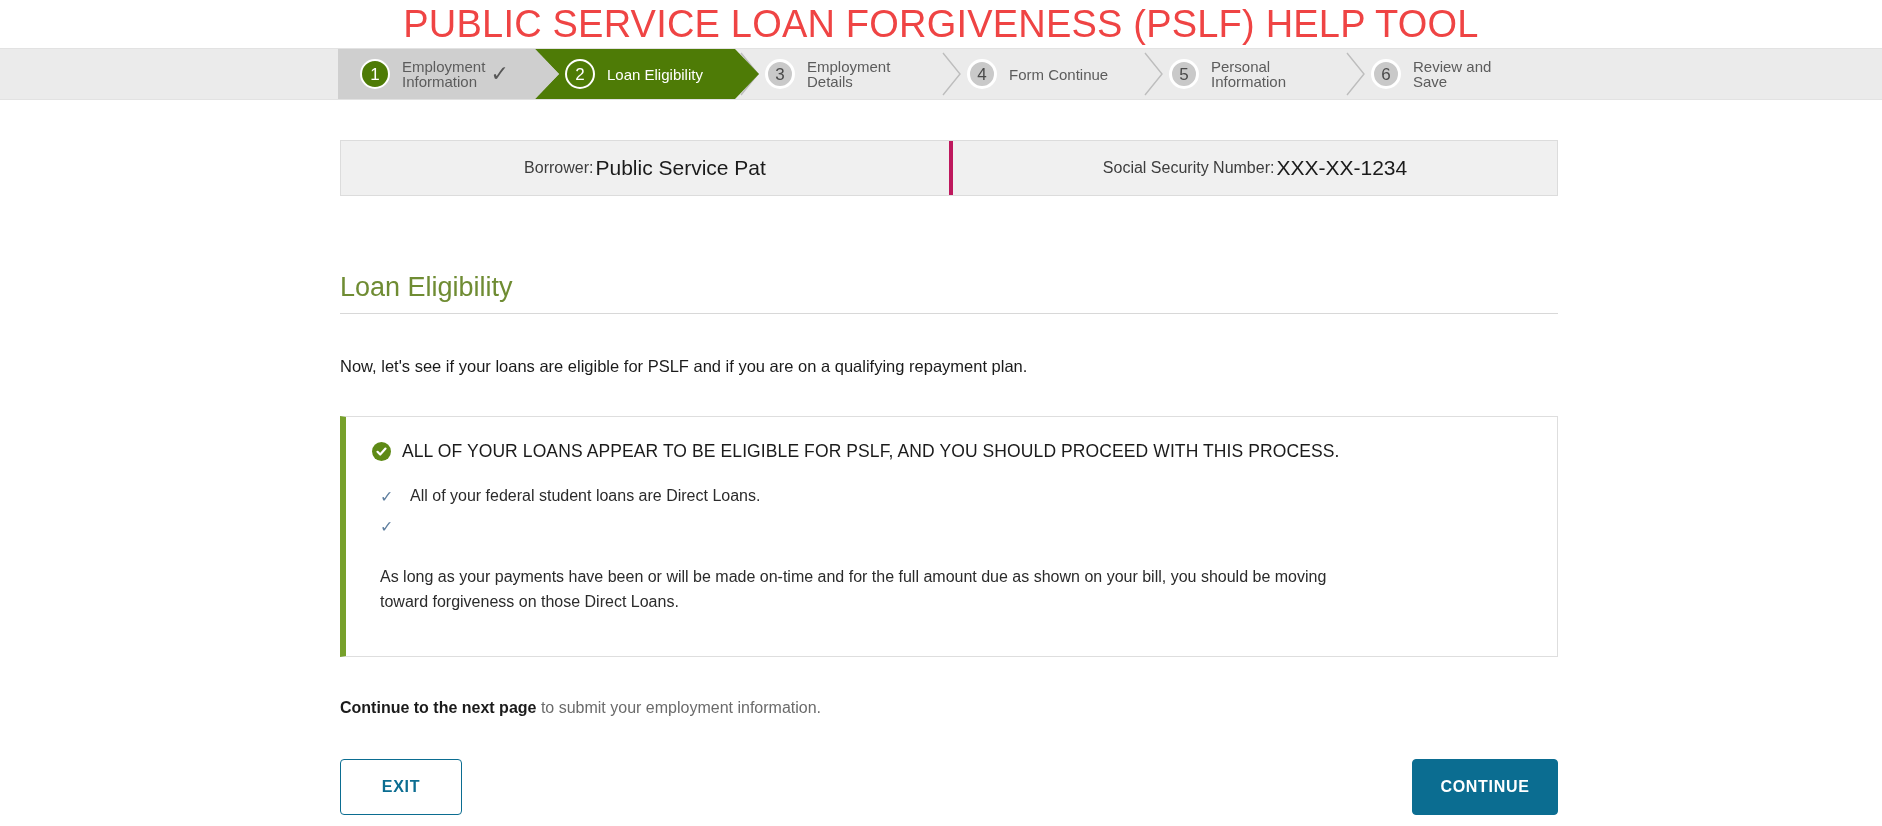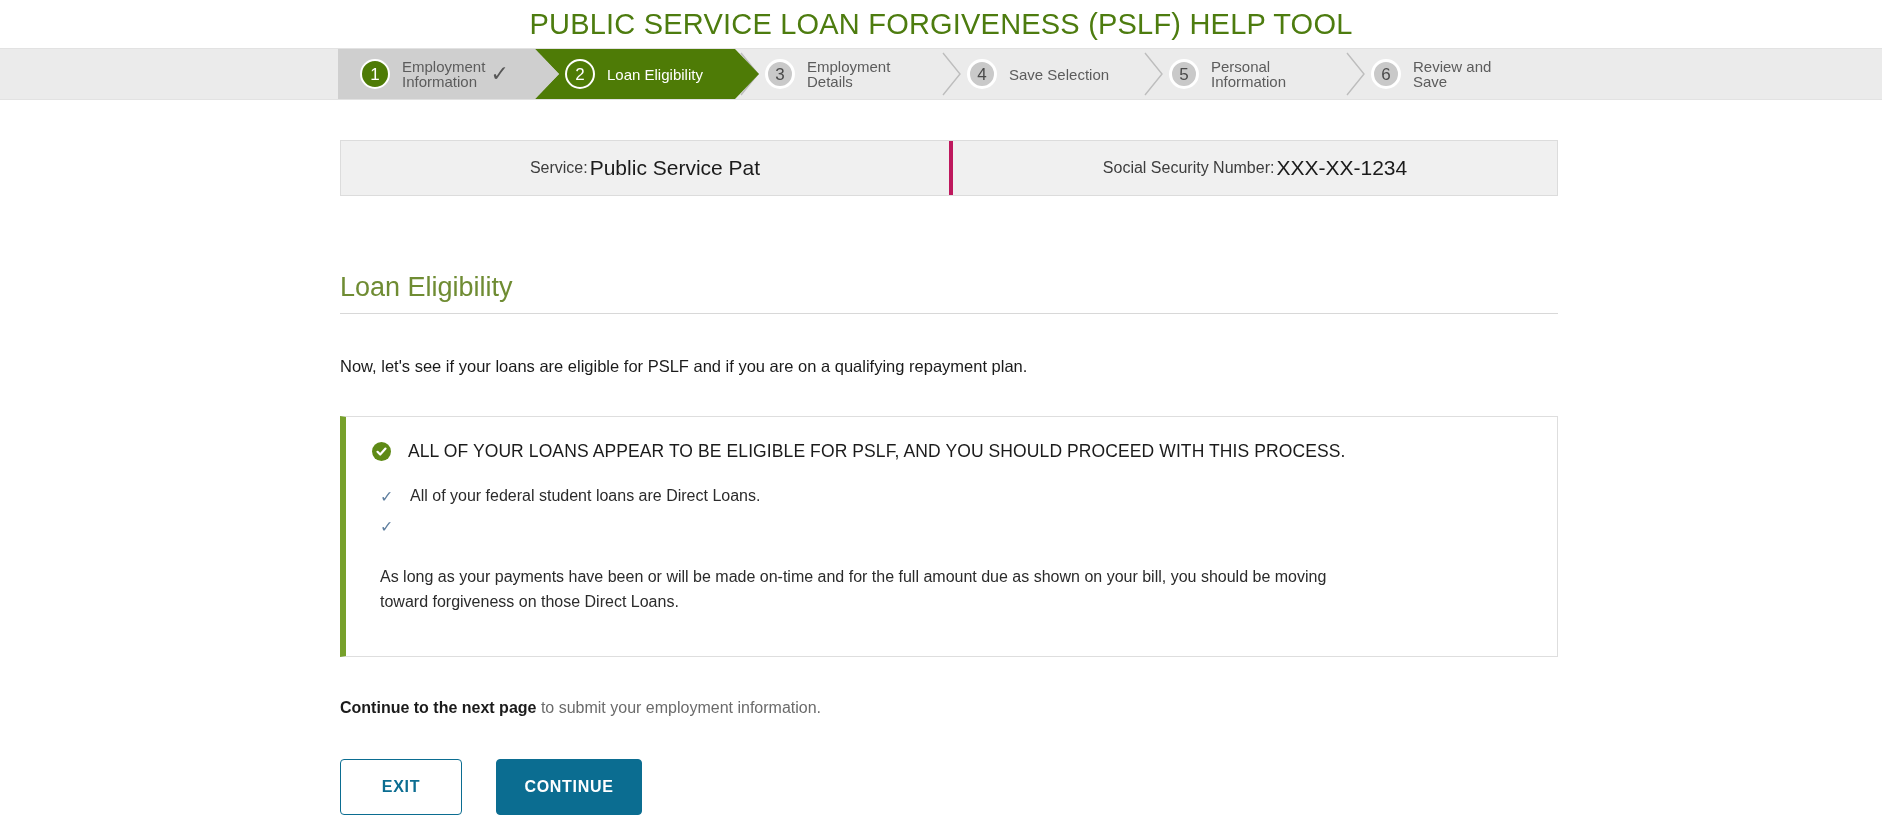--- a/index.html
+++ b/index.html
@@ -18,24 +18,24 @@
 
   
   .app-header {
     height: 48px;
     display: flex;
     align-items: center;
     justify-content: center;
     background: #ffffff;
   }
   .app-title {
-    font-size: 29px;
+    font-size: 38px;
     font-weight: 400;
     letter-spacing: 0.2px;
-    color: #4d7c0f;
+    color: #ef4444;
     white-space: nowrap;
   }
 
   
   .stepper-bar {
     position: relative;
     height: 50px;
     background: #ebebeb;
     border-top: 1px solid #e2e2e2;
     border-bottom: 1px solid #e2e2e2;
@@ -223,21 +223,21 @@
     border: 1px solid #dedede;
     border-left: 6px solid #77a12b;
     background: #ffffff;
     padding: 24px 26px 26px 26px;
     box-sizing: border-box;
     min-height: 198px;
   }
   .callout-head {
     display: flex;
     align-items: center;
-    gap: 17px;
+    gap: 11px;
   }
   .callout-badge {
     flex: 0 0 auto;
     width: 19px;
     height: 19px;
     border-radius: 50%;
     background: #5e8a16;
     display: flex;
     align-items: center;
     justify-content: center;
@@ -282,21 +282,21 @@
     font-size: 16px;
     color: #6b6b6b;
   }
   .footer-text .strong {
     font-weight: bold;
     color: #1b1b1b;
   }
   .button-row {
     margin-top: 42px;
     display: flex;
-    justify-content: flex-start;
+    justify-content: space-between;
     gap: 34px;
   }
   .btn {
     font-family: "Liberation Sans", sans-serif;
     font-size: 16px;
     font-weight: bold;
     letter-spacing: 0.7px;
     border-radius: 4px;
     cursor: pointer;
     height: 56px;
@@ -349,21 +349,21 @@
       <div class="step-label">Employment Details</div>
     </div>
 
     <div class="step upcoming">
       <span class="chev">
         <svg width="22" height="50" viewBox="0 0 22 50">
             <polyline points="2,4 19,25 2,46" fill="none" stroke="#bdbdbd" stroke-width="1.4"></polyline>
           </svg>
       </span>
       <div class="step-circle">4</div>
-      <div class="step-label">Save Selection</div>
+      <div class="step-label">Form Continue</div>
     </div>
 
     <div class="step upcoming">
       <span class="chev">
         <svg width="22" height="50" viewBox="0 0 22 50">
             <polyline points="2,4 19,25 2,46" fill="none" stroke="#bdbdbd" stroke-width="1.4"></polyline>
           </svg>
       </span>
       <div class="step-circle">5</div>
       <div class="step-label">Personal Information</div>
@@ -379,21 +379,21 @@
       <div class="step-label">Review and Save</div>
     </div>
 
   </div>
 </div>
 
 <div class="page-wrap">
 
   <div class="borrower-bar">
     <div class="borrower-cell">
-      <span class="bc-label">Service:</span>
+      <span class="bc-label">Borrower:</span>
       <span class="bc-value">Public Service Pat</span>
     </div>
     <div class="borrower-cell">
       <span class="bc-label">Social Security Number:</span>
       <span class="bc-value">XXX-XX-1234</span>
     </div>
   </div>
 
   <h1 class="section-heading">Loan Eligibility</h1>
 

